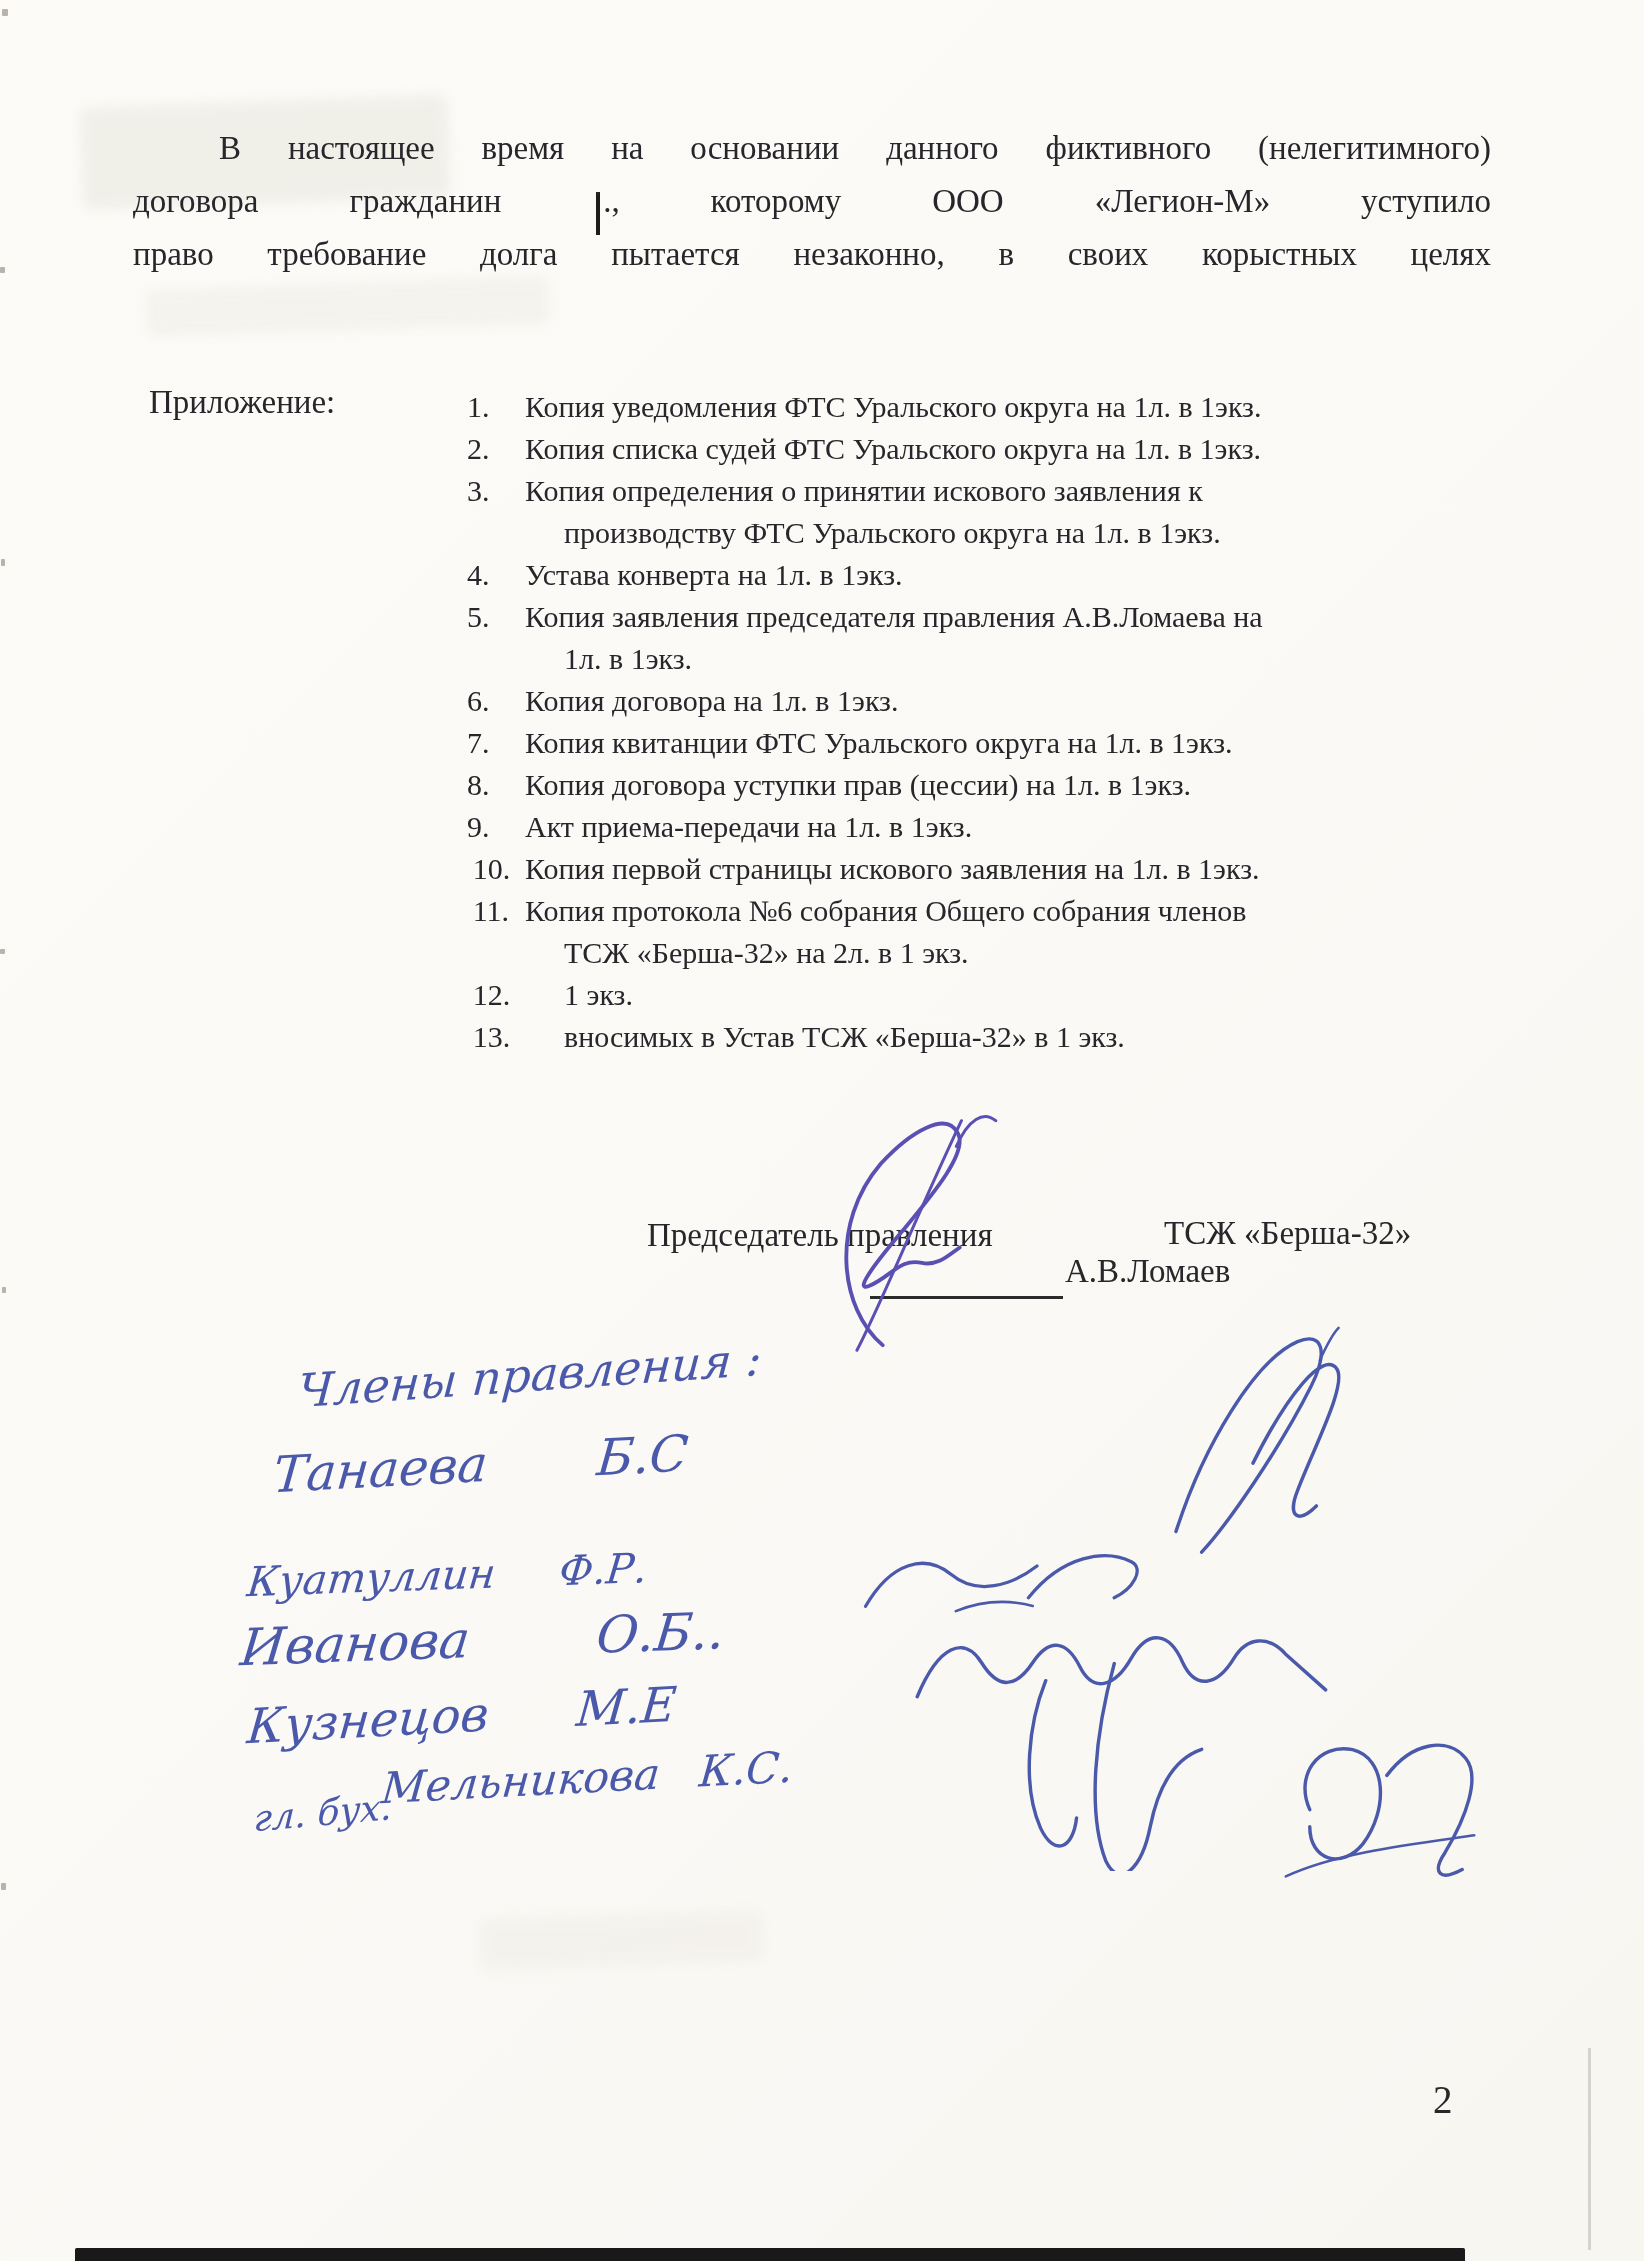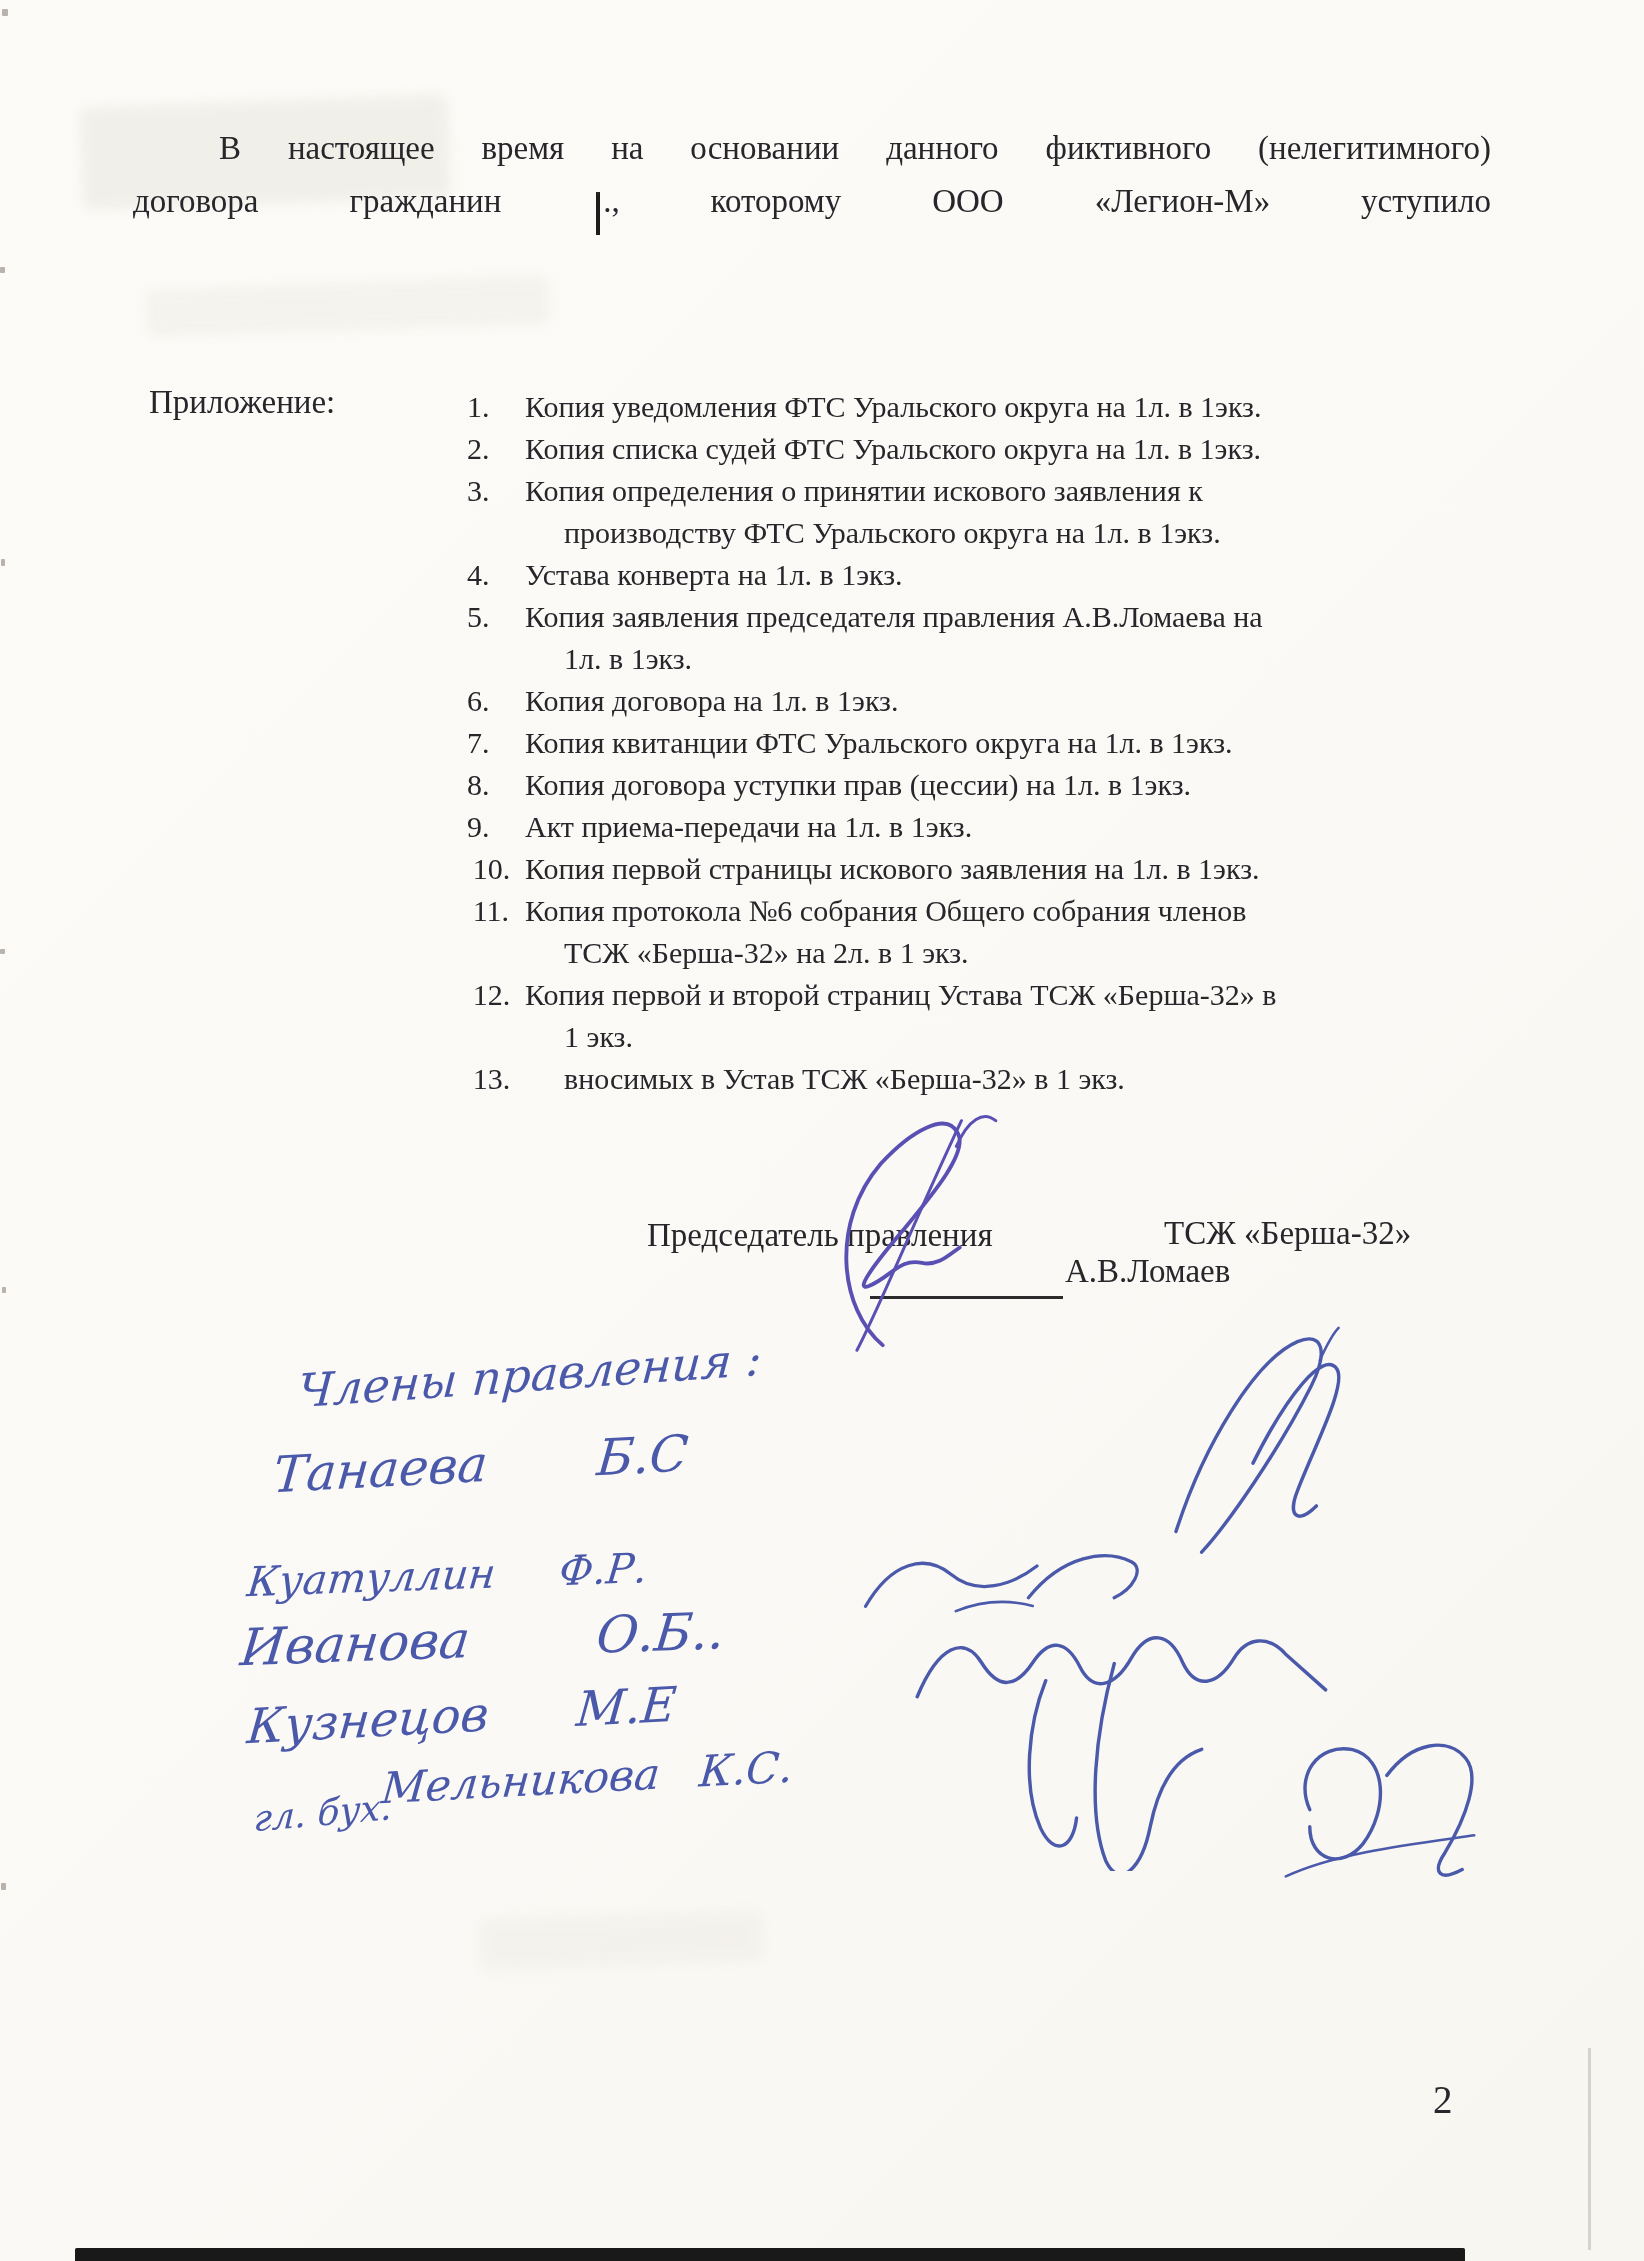--- a/index.html
+++ b/index.html
@@ -62,20 +62,23 @@
 
   <div class="paragraph">
     <div class="pline pline1" style="display:block;">
       <span>В настоящее время на основании данного фиктивного (нелегитимного)</span>
     </div>
     <div class="pline" style="display:block;text-align:justify;text-align-last:justify;">
       <span>договора гражданин</span>
       <span class="redacted"></span>
       <span>., которому ООО «Легион-М» уступило</span>
     </div>
+    <div class="pline" style="display:block;">
+      <span>право требование долга пытается незаконно, в своих корыстных целях</span>
+    </div>
   </div>
 
   <div class="appendix">
     <div class="appendix-label">Приложение:</div>
     <ol class="appendix-list">
       <li>
         <span class="li-num">1.</span>
         <span class="l1">Копия уведомления ФТС Уральского округа на 1л. в 1экз.</span>
 
       </li>
@@ -124,21 +127,20 @@
         <span class="l1">Копия первой страницы искового заявления на 1л. в 1экз.</span>
 
       </li>
       <li>
         <span class="li-num wide">11.</span>
         <span class="l1">Копия протокола №6 собрания Общего собрания членов</span>
         <span class="l2">ТСЖ «Берша-32» на 2л. в 1 экз.</span>
       </li>
       <li>
         <span class="li-num wide">12.</span>
-        <span class="l1">Копия первой и второй страниц Устава ТСЖ «Берша-32» в</span>
         <span class="l2">1 экз.</span>
       </li>
       <li>
         <span class="li-num wide">13.</span>
         <span class="l2">вносимых в Устав ТСЖ «Берша-32» в 1 экз.</span>
       </li>
     </ol>
   </div>
 
   <div class="sig-text" style="left:647px;top:1217px;">Председатель правления</div>

